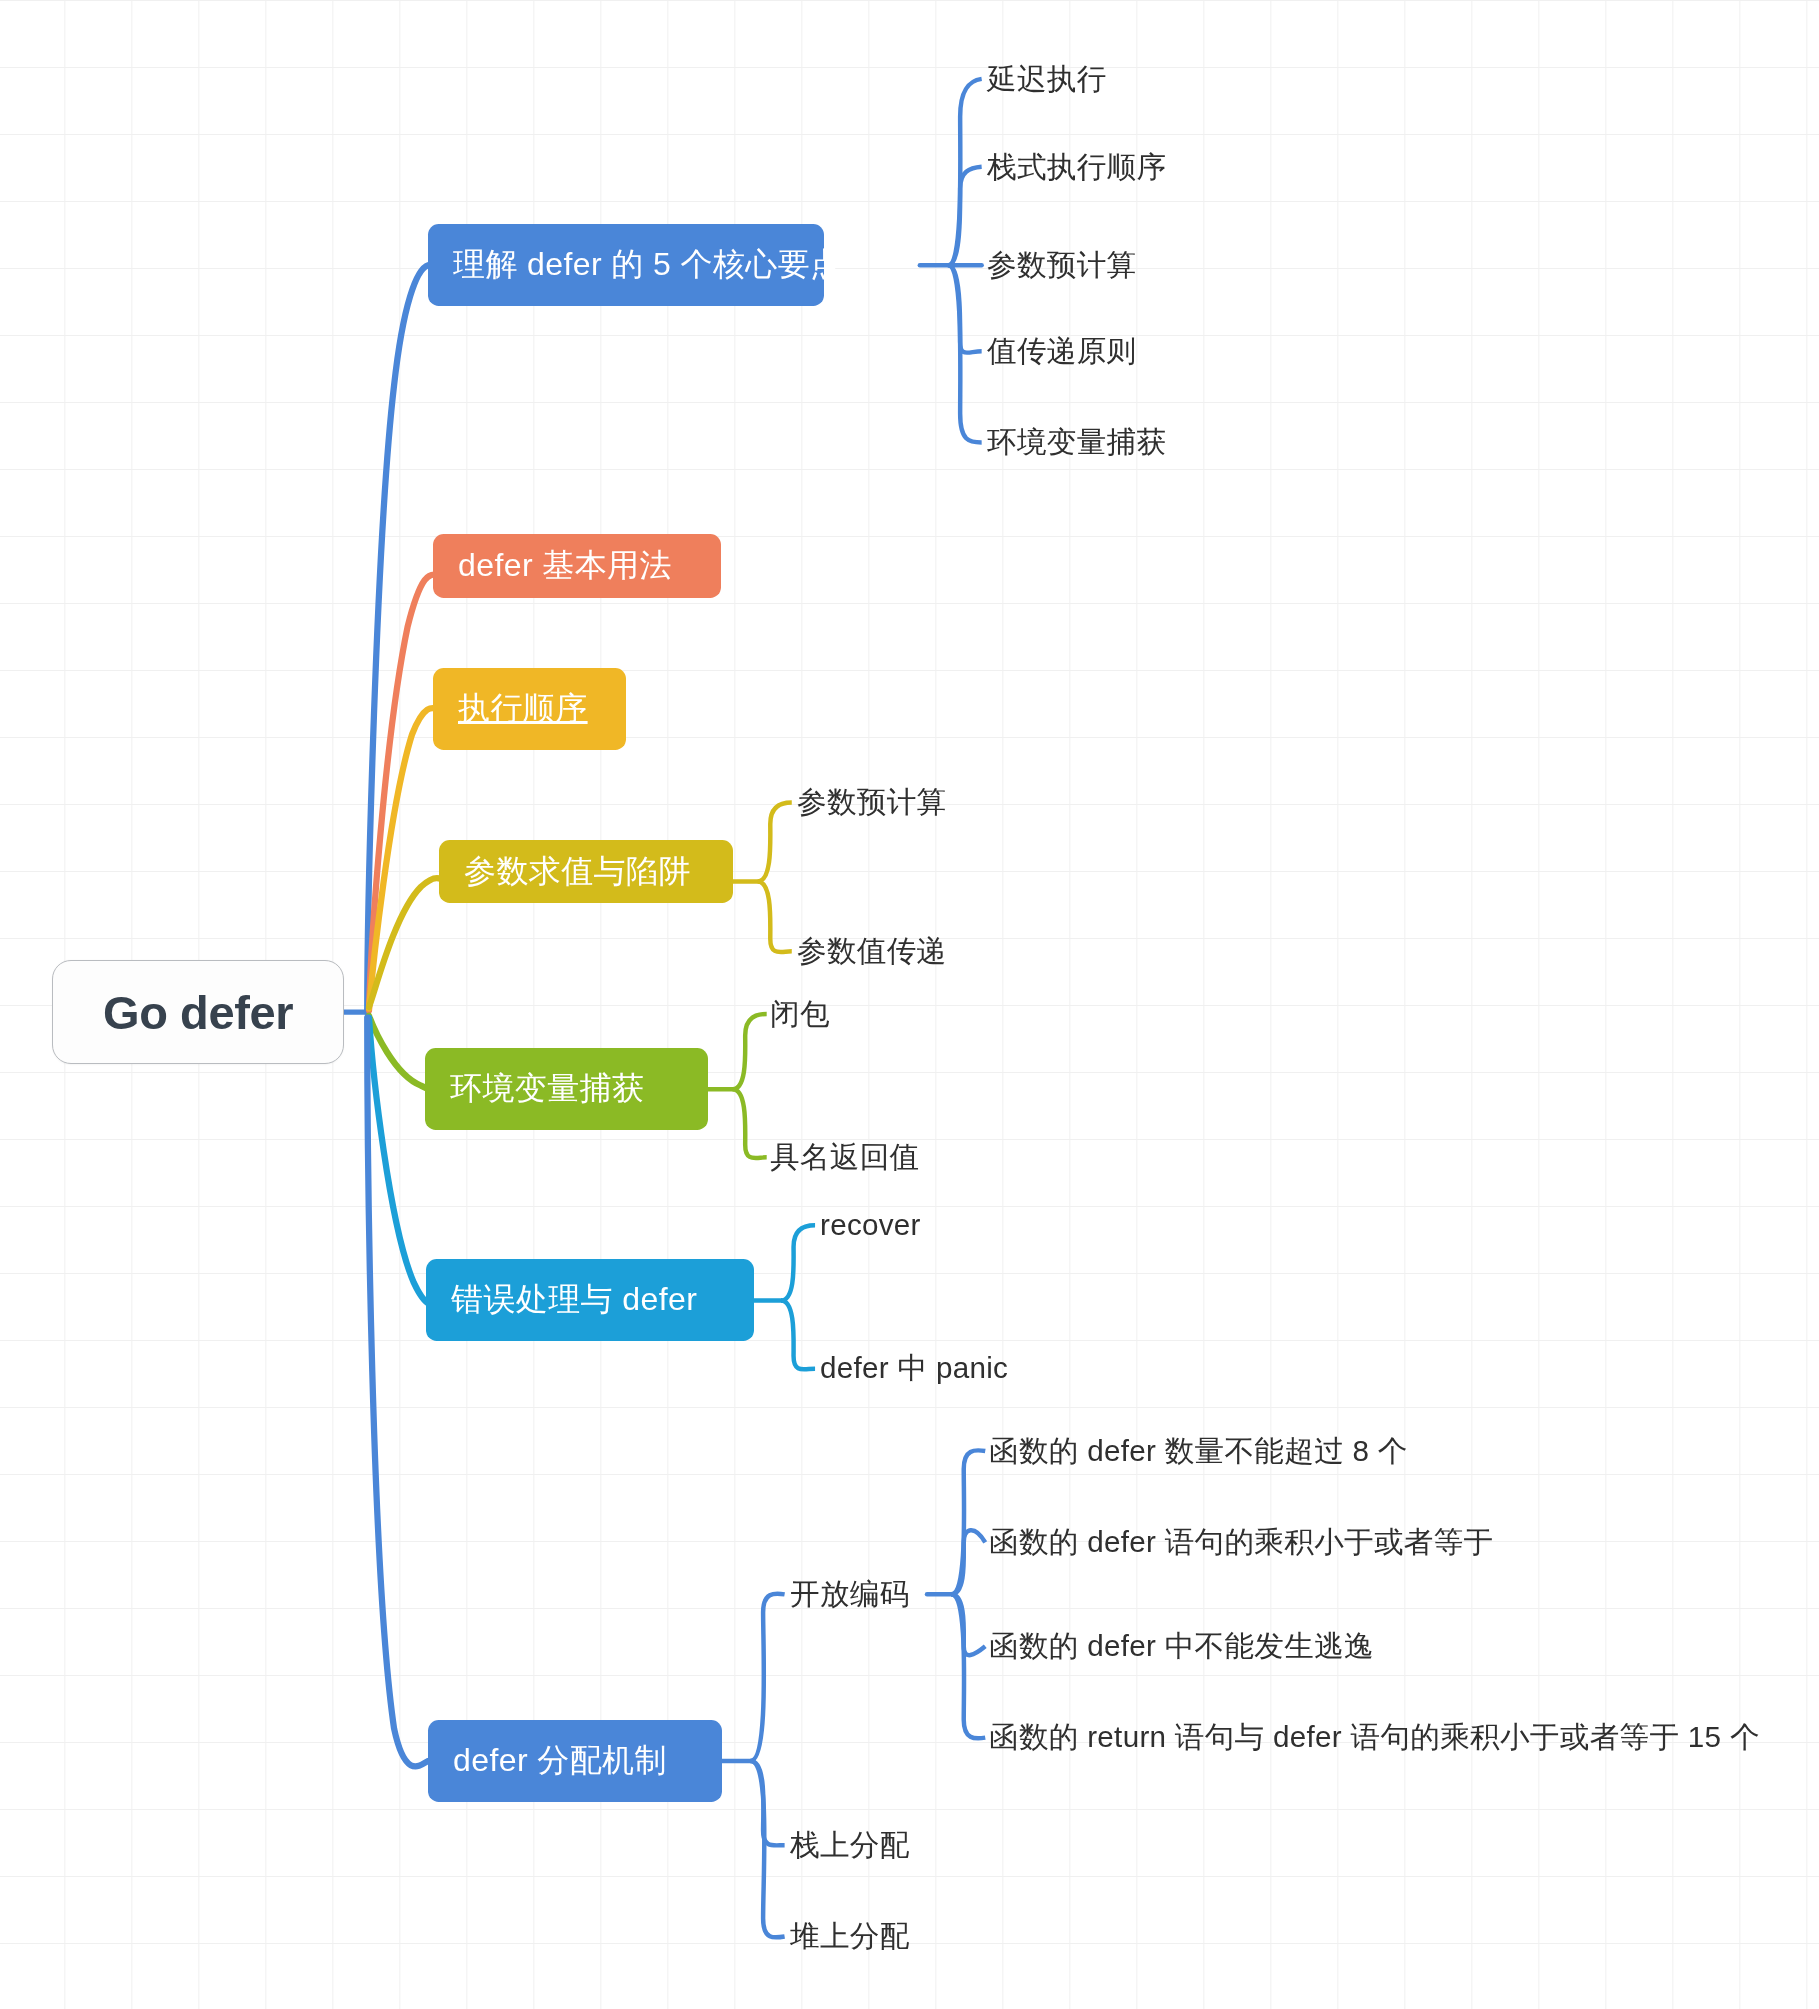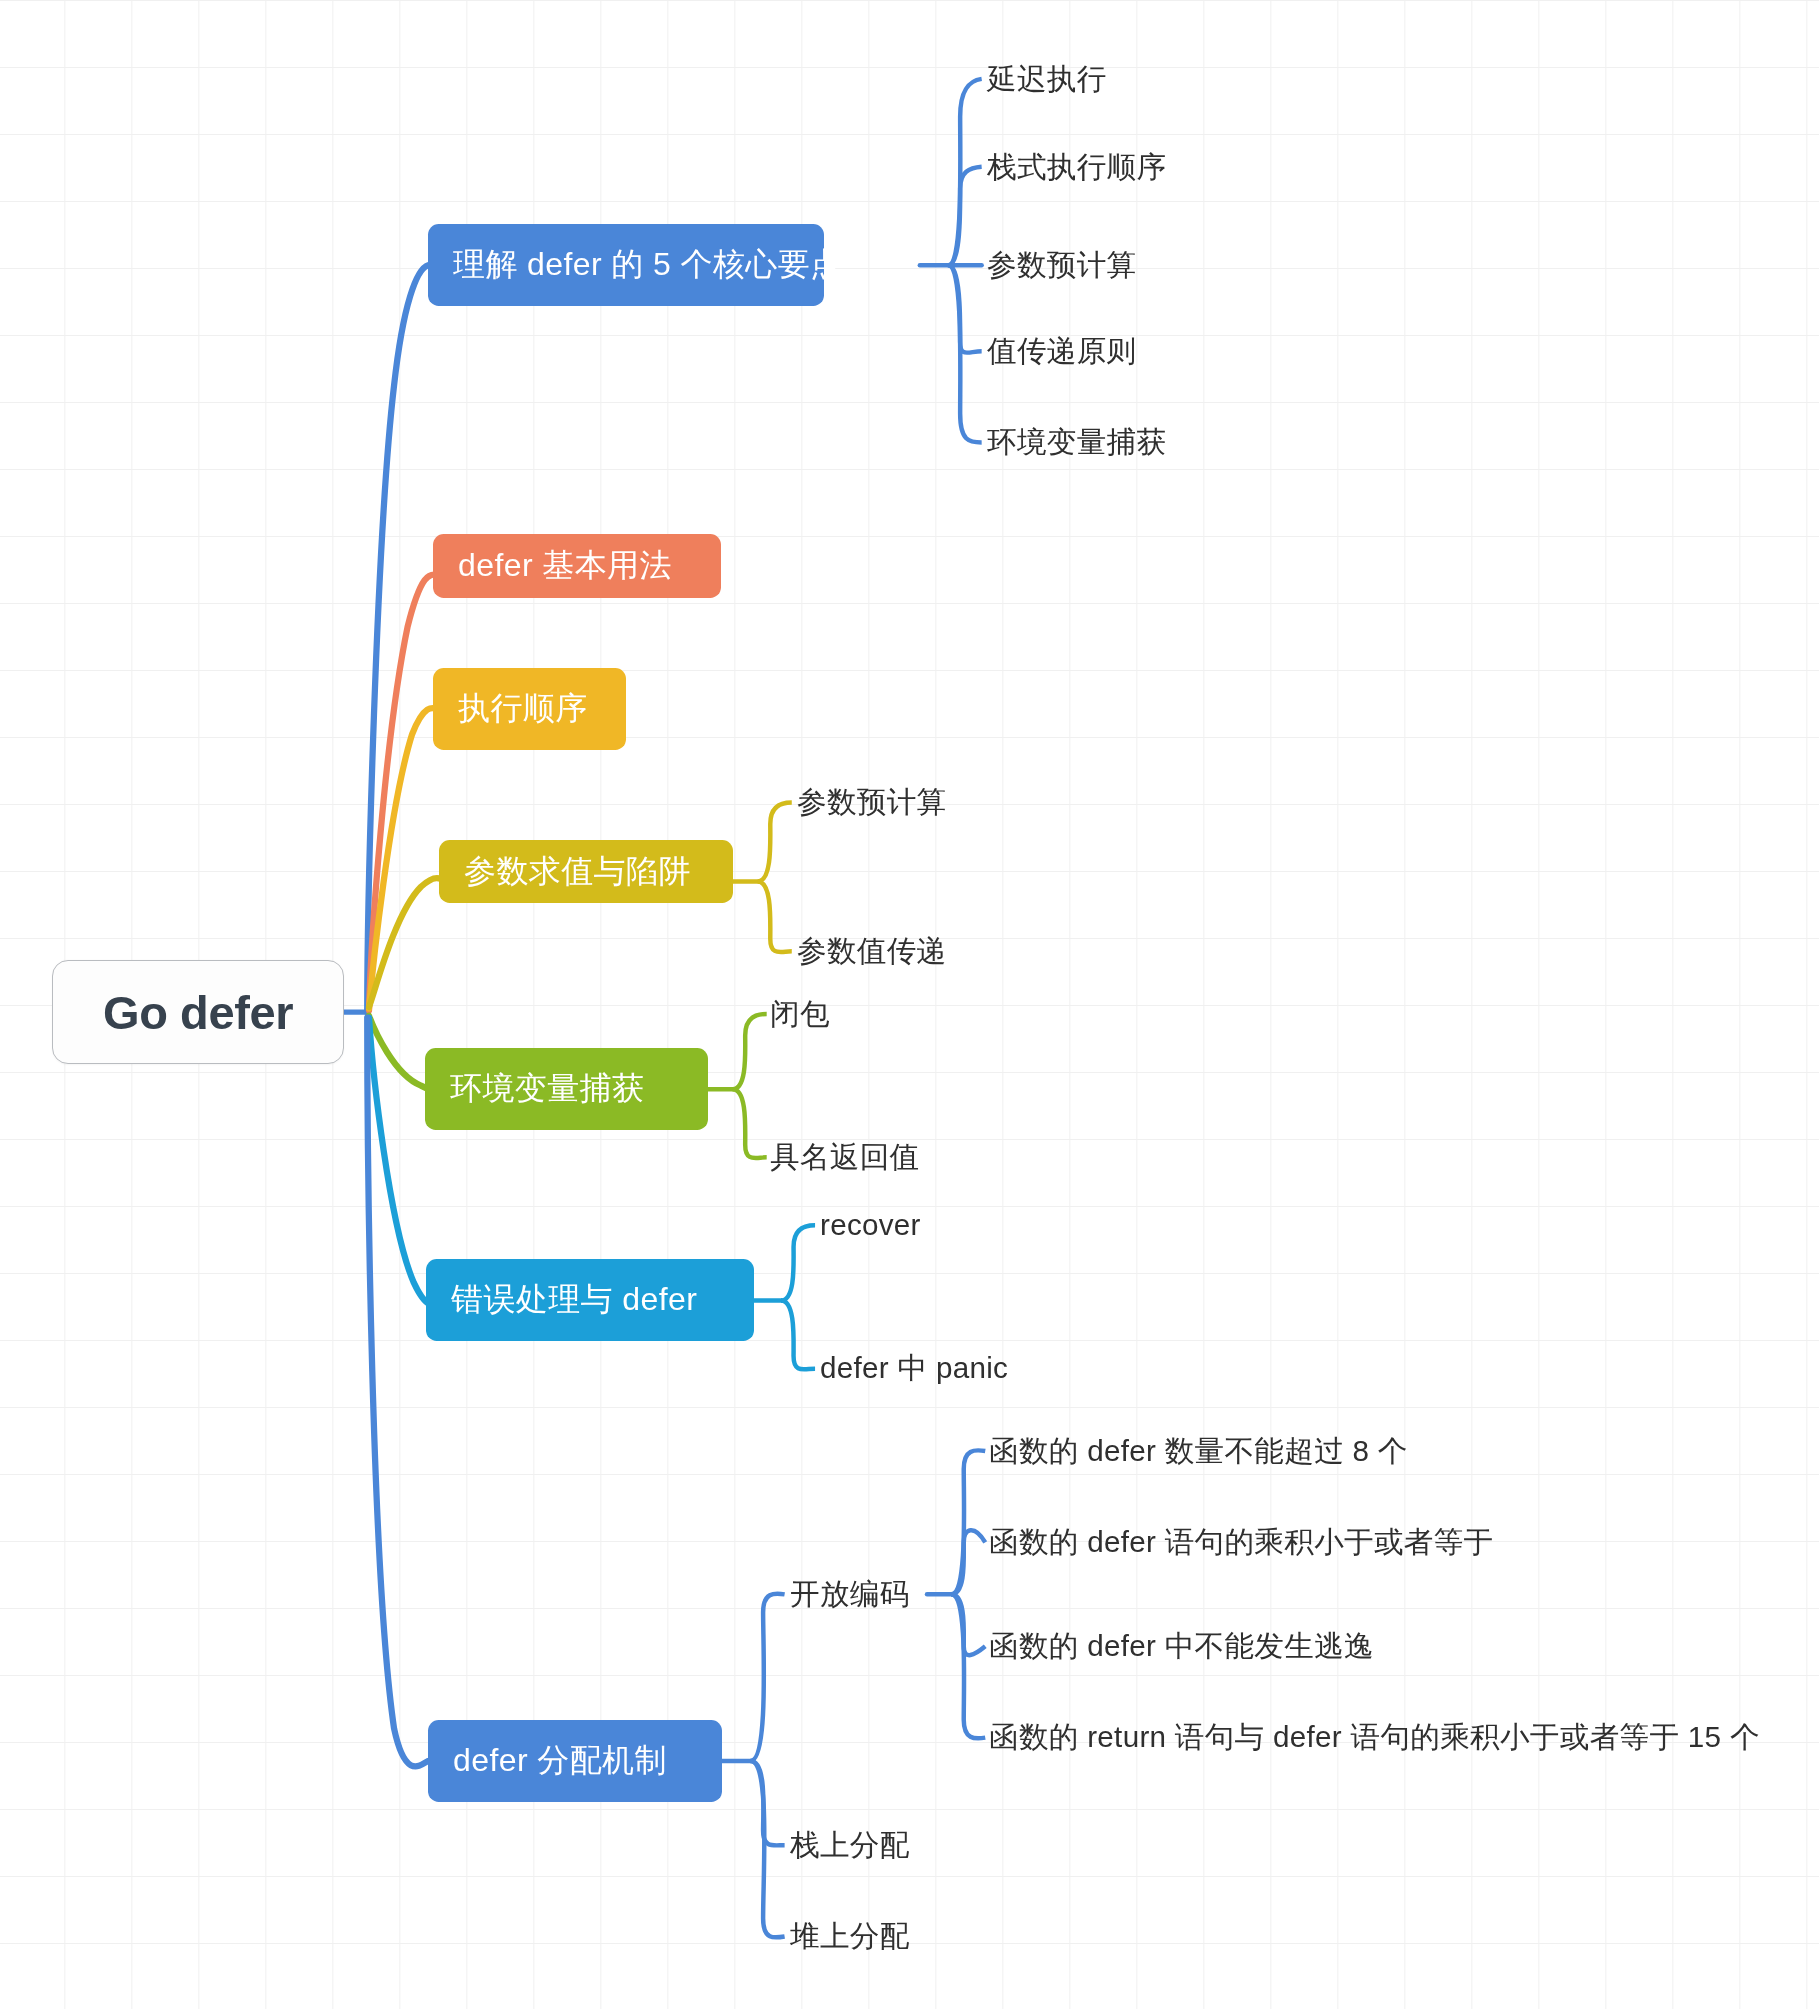--- a/index.html
+++ b/index.html
@@ -107,21 +107,21 @@
     <path d="M 838 1966 C 856 1966, 852 2020, 852 2044 C 852 2064, 864 2060, 876 2060" stroke="#4a86d8" stroke-width="5" fill="none"></path>
     <path d="M 838 1966 C 860 1966, 852 2090, 852 2142 C 852 2166, 864 2164, 876 2162" stroke="#4a86d8" stroke-width="5" fill="none"></path>
 
     <path d="M 1035 1780 L 1062 1780" stroke="#4a86d8" stroke-width="5" fill="none" stroke-linecap="round"></path>
     <path d="M 1062 1780 C 1080 1780, 1076 1680, 1076 1640 C 1076 1618, 1088 1618, 1100 1620" stroke="#4a86d8" stroke-width="5" fill="none"></path>
     <path d="M 1062 1780 C 1078 1780, 1076 1742, 1076 1722 C 1076 1706, 1088 1702, 1100 1722" stroke="#4a86d8" stroke-width="5" fill="none"></path>
     <path d="M 1062 1780 C 1078 1780, 1076 1818, 1076 1838 C 1076 1854, 1088 1848, 1100 1838" stroke="#4a86d8" stroke-width="5" fill="none"></path>
     <path d="M 1062 1780 C 1080 1780, 1076 1880, 1076 1920 C 1076 1942, 1088 1942, 1100 1940" stroke="#4a86d8" stroke-width="5" fill="none"></path>
   </svg>
 
-  <div class="node root-node" style="left:52px; top:960px; width:292px; height:104px; justify-content:center;">
+  <div class="node root-node" style="left:52px; top:960px; width:292px; height:104px; justify-content:center;border-radius:19px;">
     <span>Go defer</span>
   </div>
 
   <div class="node topic-node" style="left:428px; top:224px; width:396px; height:82px; background:#4a86d8;">
     <span>理解 defer 的 5 个核心要点</span>
   </div>
   <div class="node leaf-node" style="left:987px; top:54px; height:50px;">
     <span>延迟执行</span>
   </div>
   <div class="node leaf-node" style="left:987px; top:142px; height:50px;justify-content:flex-end;">
@@ -134,21 +134,21 @@
     <span>值传递原则</span>
   </div>
   <div class="node leaf-node" style="left:987px; top:417px; height:50px;">
     <span>环境变量捕获</span>
   </div>
 
   <div class="node topic-node" style="left:433px; top:534px; width:288px; height:64px; background:#ef7f5c;">
     <span>defer 基本用法</span>
   </div>
 
-  <div class="node topic-node" style="left:433px; top:668px; width:193px; height:82px; background:#f0b726;">
+  <div class="node topic-node" style="left:433px; top:668px; width:193px; height:82px; background:#f0b726;text-decoration:underline;">
     <span>执行顺序</span>
   </div>
 
   <div class="node topic-node" style="left:439px; top:840px; width:294px; height:63px; background:#d3bb1b;text-align:center;">
     <span>参数求值与陷阱</span>
   </div>
   <div class="node leaf-node" style="left:797px; top:777px; height:50px;">
     <span>参数预计算</span>
   </div>
   <div class="node leaf-node" style="left:797px; top:926px; height:50px;">

